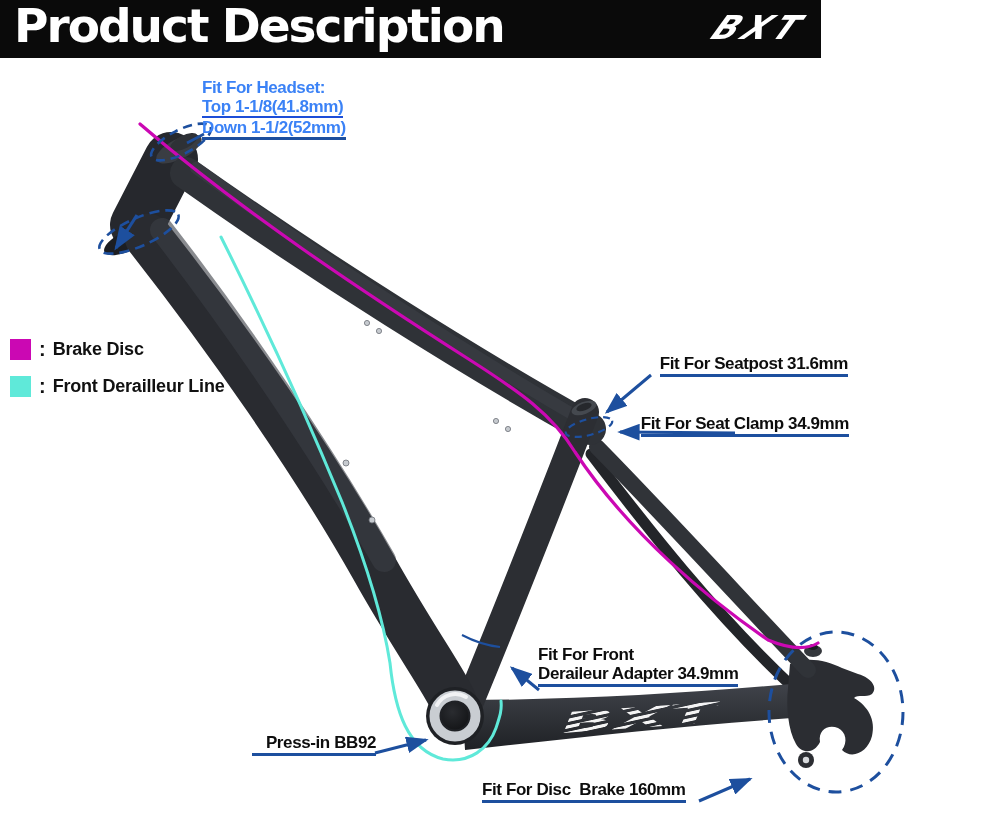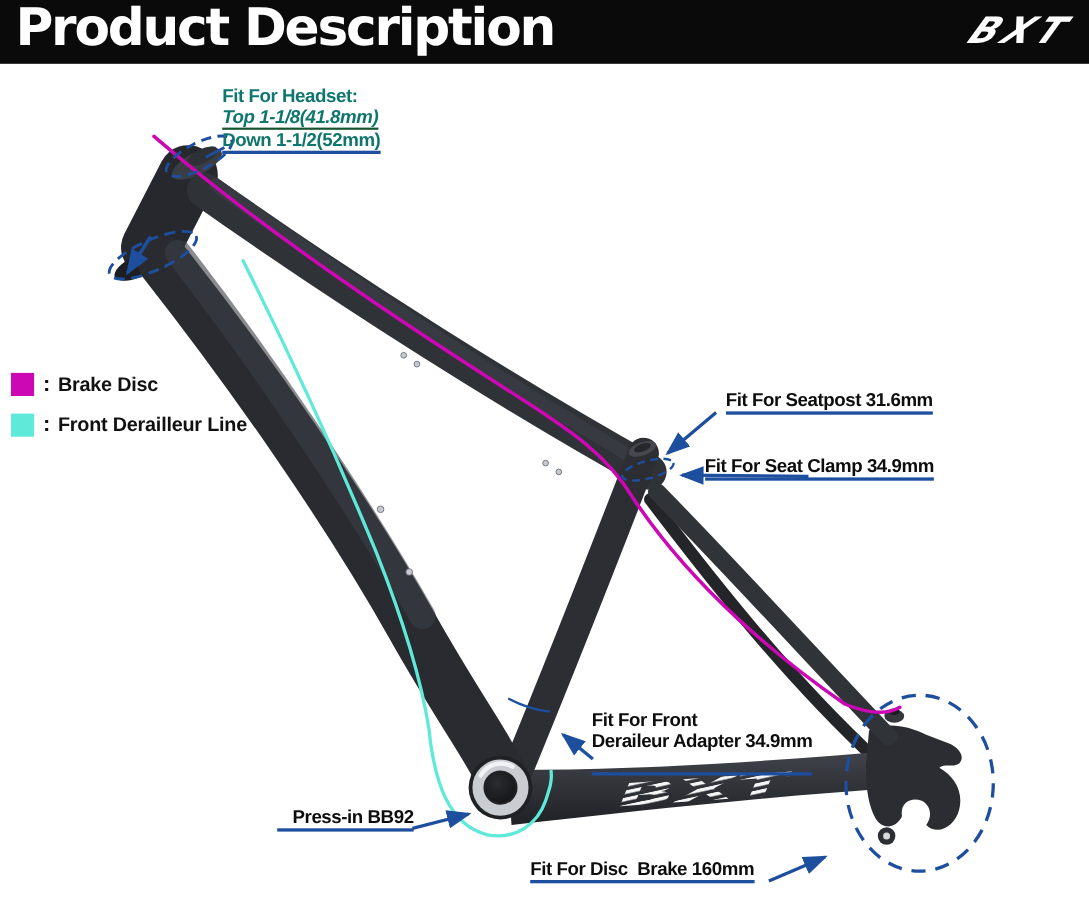--- a/index.html
+++ b/index.html
@@ -1,38 +1,38 @@
 <!DOCTYPE html>
 <html><head>
 <meta charset="utf-8">
 <style>
   html,body{margin:0;padding:0;background:#fff;}
   #stage{position:relative;width:990px;height:821px;background:#fff;overflow:hidden;
          font-family:"Liberation Sans",sans-serif;}
   
-  .banner{position:absolute;left:0;top:0;width:990px;height:58px;background:#0a0a0a;}
+  .banner{position:absolute;left:0;top:0;width:821px;height:58px;background:#0a0a0a;}
   .banner-title{position:absolute;left:14px;top:-2px;color:#fff;
       font-family:"DejaVu Sans",sans-serif;font-weight:800;font-size:47px;letter-spacing:-2px;white-space:nowrap;}
   .brand-logo{position:absolute;right:18px;top:8px;color:#fff;
       font-family:"DejaVu Sans",sans-serif;font-weight:900;font-style:italic;font-size:33px;
       letter-spacing:5px;transform:skewX(-28deg);white-space:nowrap;}
   
   svg.draw{position:absolute;left:0;top:0;}
   
   .lbl{position:absolute;font-weight:700;font-size:17px;letter-spacing:-0.4px;
        color:#0d0d0d;white-space:nowrap;line-height:19px;}
   .ul-blue{border-bottom:3px solid #1d4f9e;padding-bottom:1px;}
   .headset-block{position:absolute;left:202px;top:78px;font-weight:700;font-size:17px;
-       letter-spacing:-0.4px;color:#0f766e;line-height:19px;white-space:nowrap;}
-  .headset-block .l2{display:inline-block;border-bottom:2px solid #14532d;font-style:italic;}
+       letter-spacing:-0.4px;color:#3b82f6;line-height:19px;white-space:nowrap;}
+  .headset-block .l2{display:inline-block;border-bottom:2px solid #1d4ed8;}
   .headset-block .l3{display:inline-block;border-bottom:3px solid #1d4f9e;text-align:right;}
   .lbl-seatpost{right:142px;top:354px;}
   .lbl-clamp{right:141px;top:414px;}
   .lbl-fd{left:538px;top:645px;}
-  .lbl-fd .l2{display:inline-block;border-bottom:3px solid #1d4f9e;padding-bottom:19px;}
+  .lbl-fd .l2{display:inline-block;border-bottom:3px solid #1d4f9e;padding-bottom:1px;}
   .lbl-bb{right:614px;top:733px;padding-left:14px;}
   .lbl-disc{left:482px;top:780px;white-space:pre;}
   
   .legend{position:absolute;left:10px;top:338px;}
   .legend-row{display:flex;align-items:center;height:22px;margin-bottom:15px;}
   .swatch{width:21px;height:21px;display:inline-block;}
   .legend-colon{font-weight:900;font-size:20px;margin:0 7px 0 8px;color:#111;}
   .legend-label{font-weight:700;font-size:18px;color:#111;letter-spacing:-0.2px;}
 </style>
 </head>

